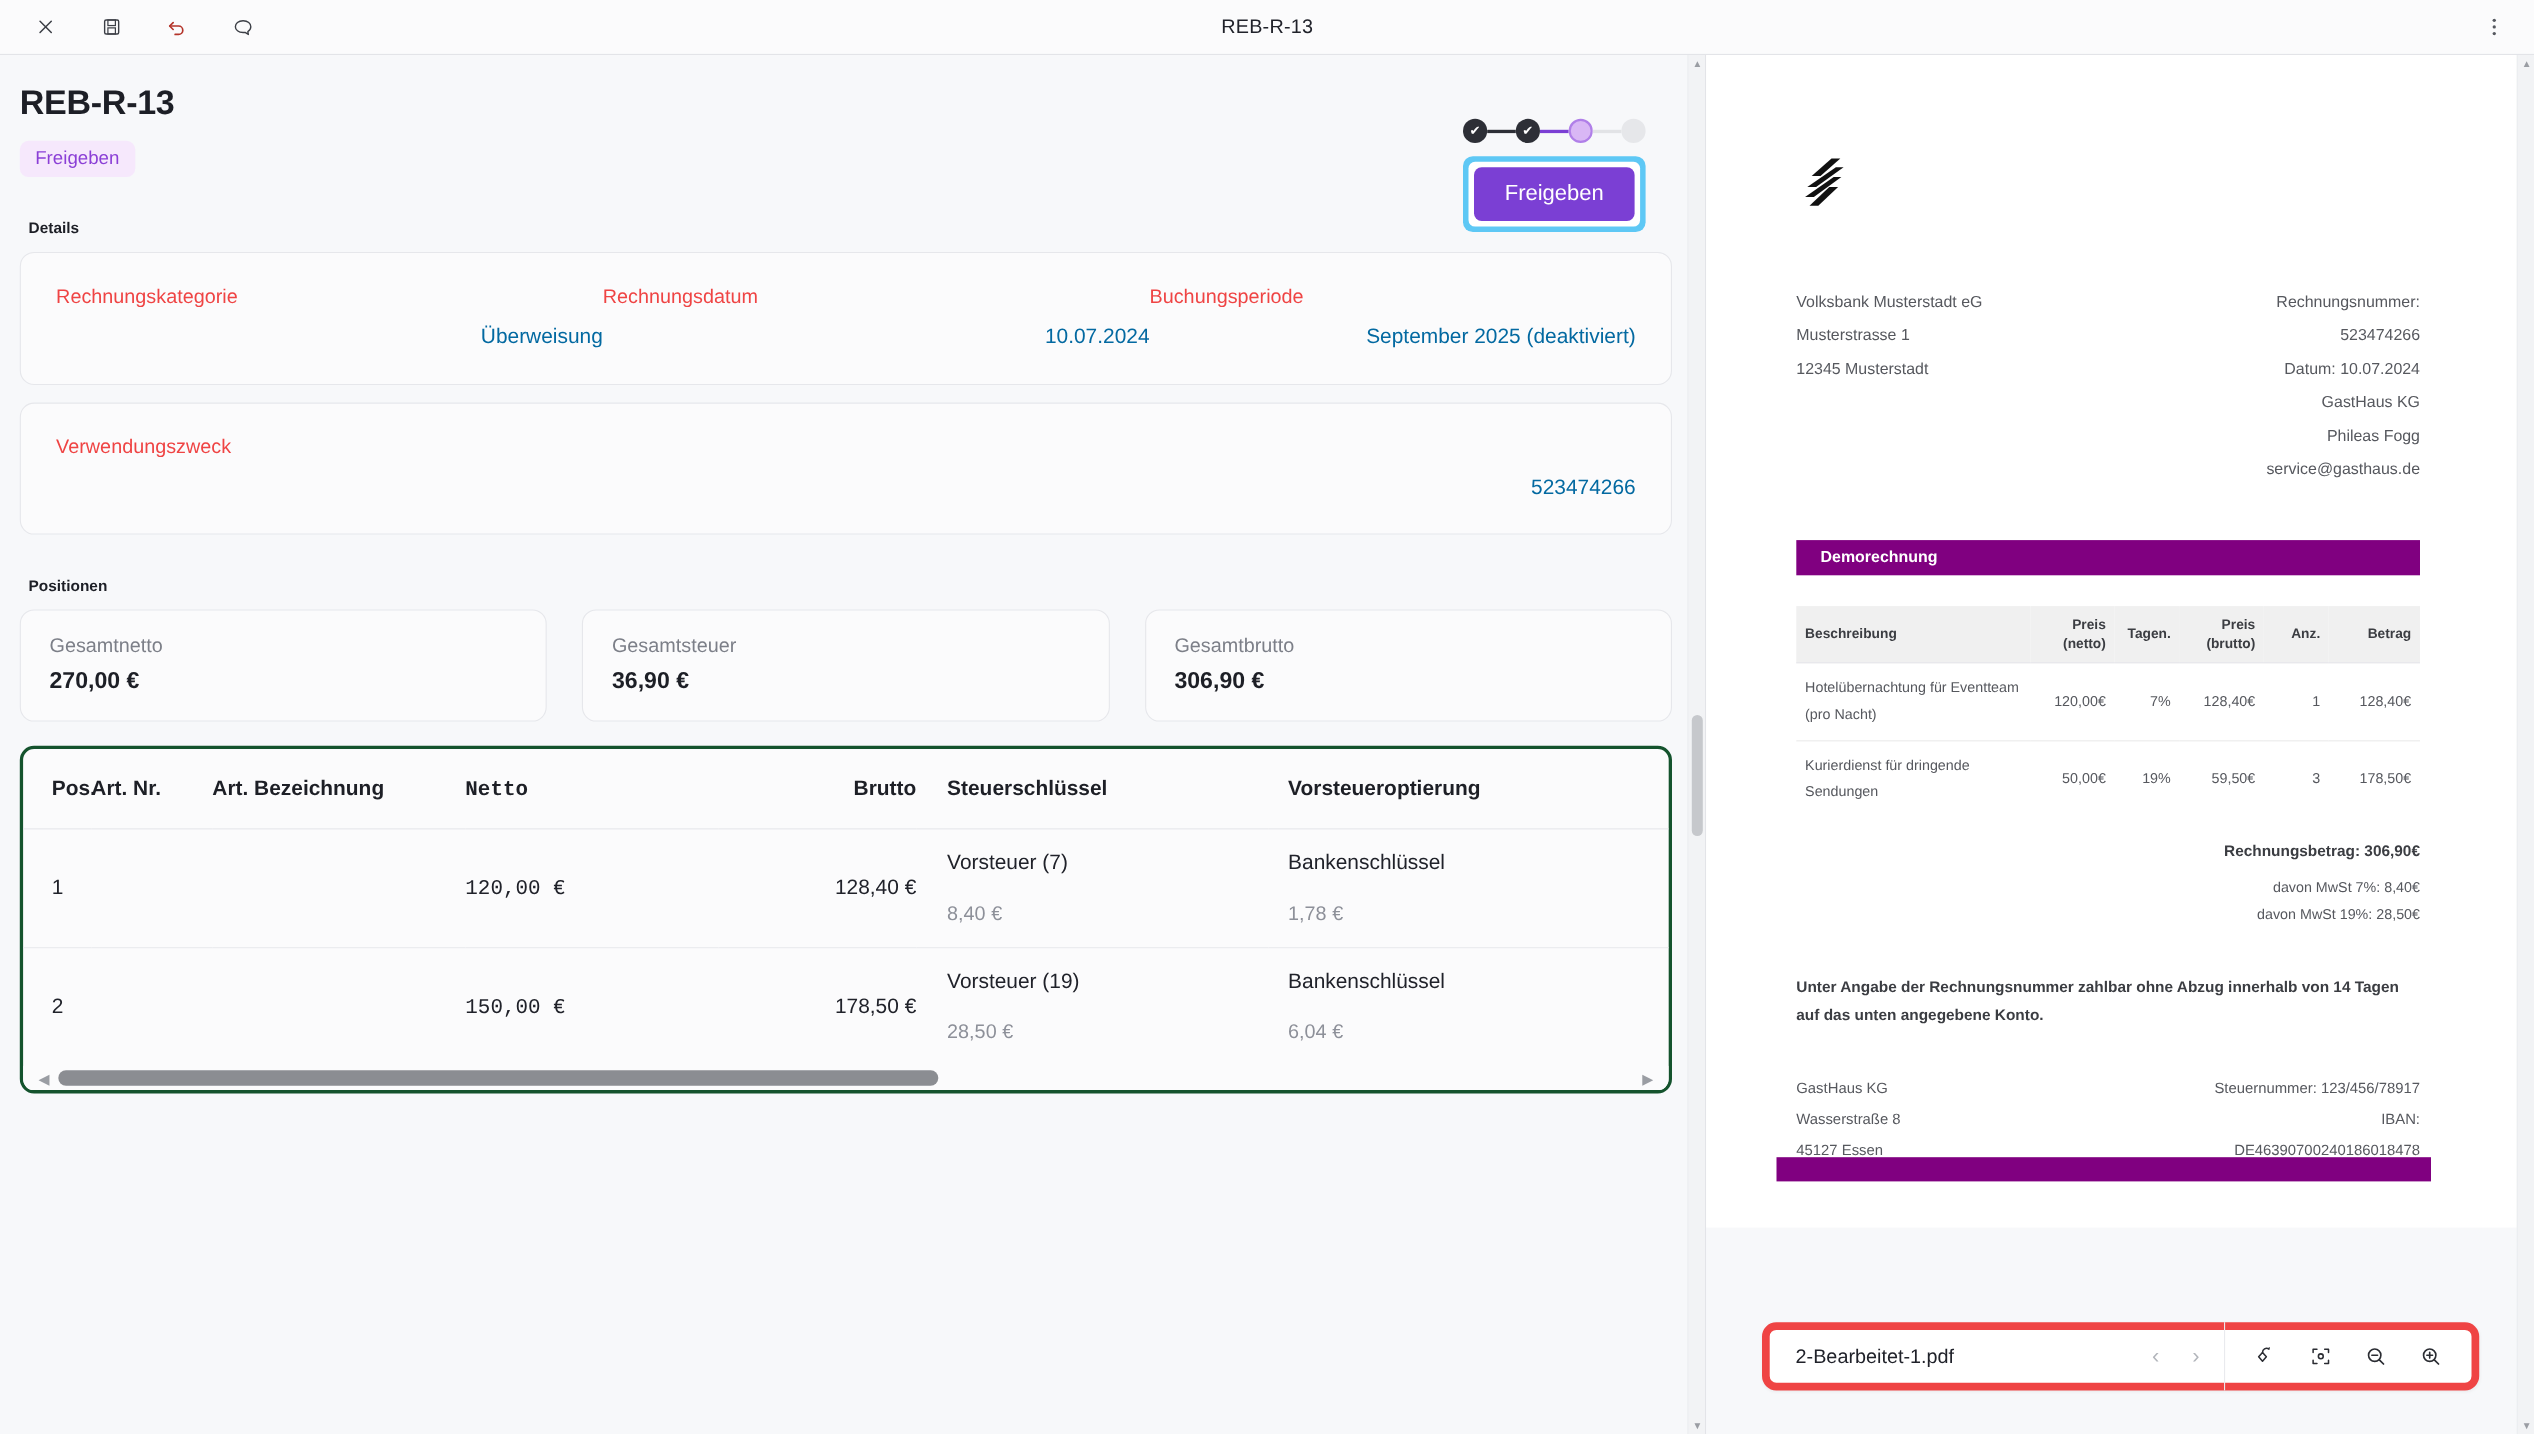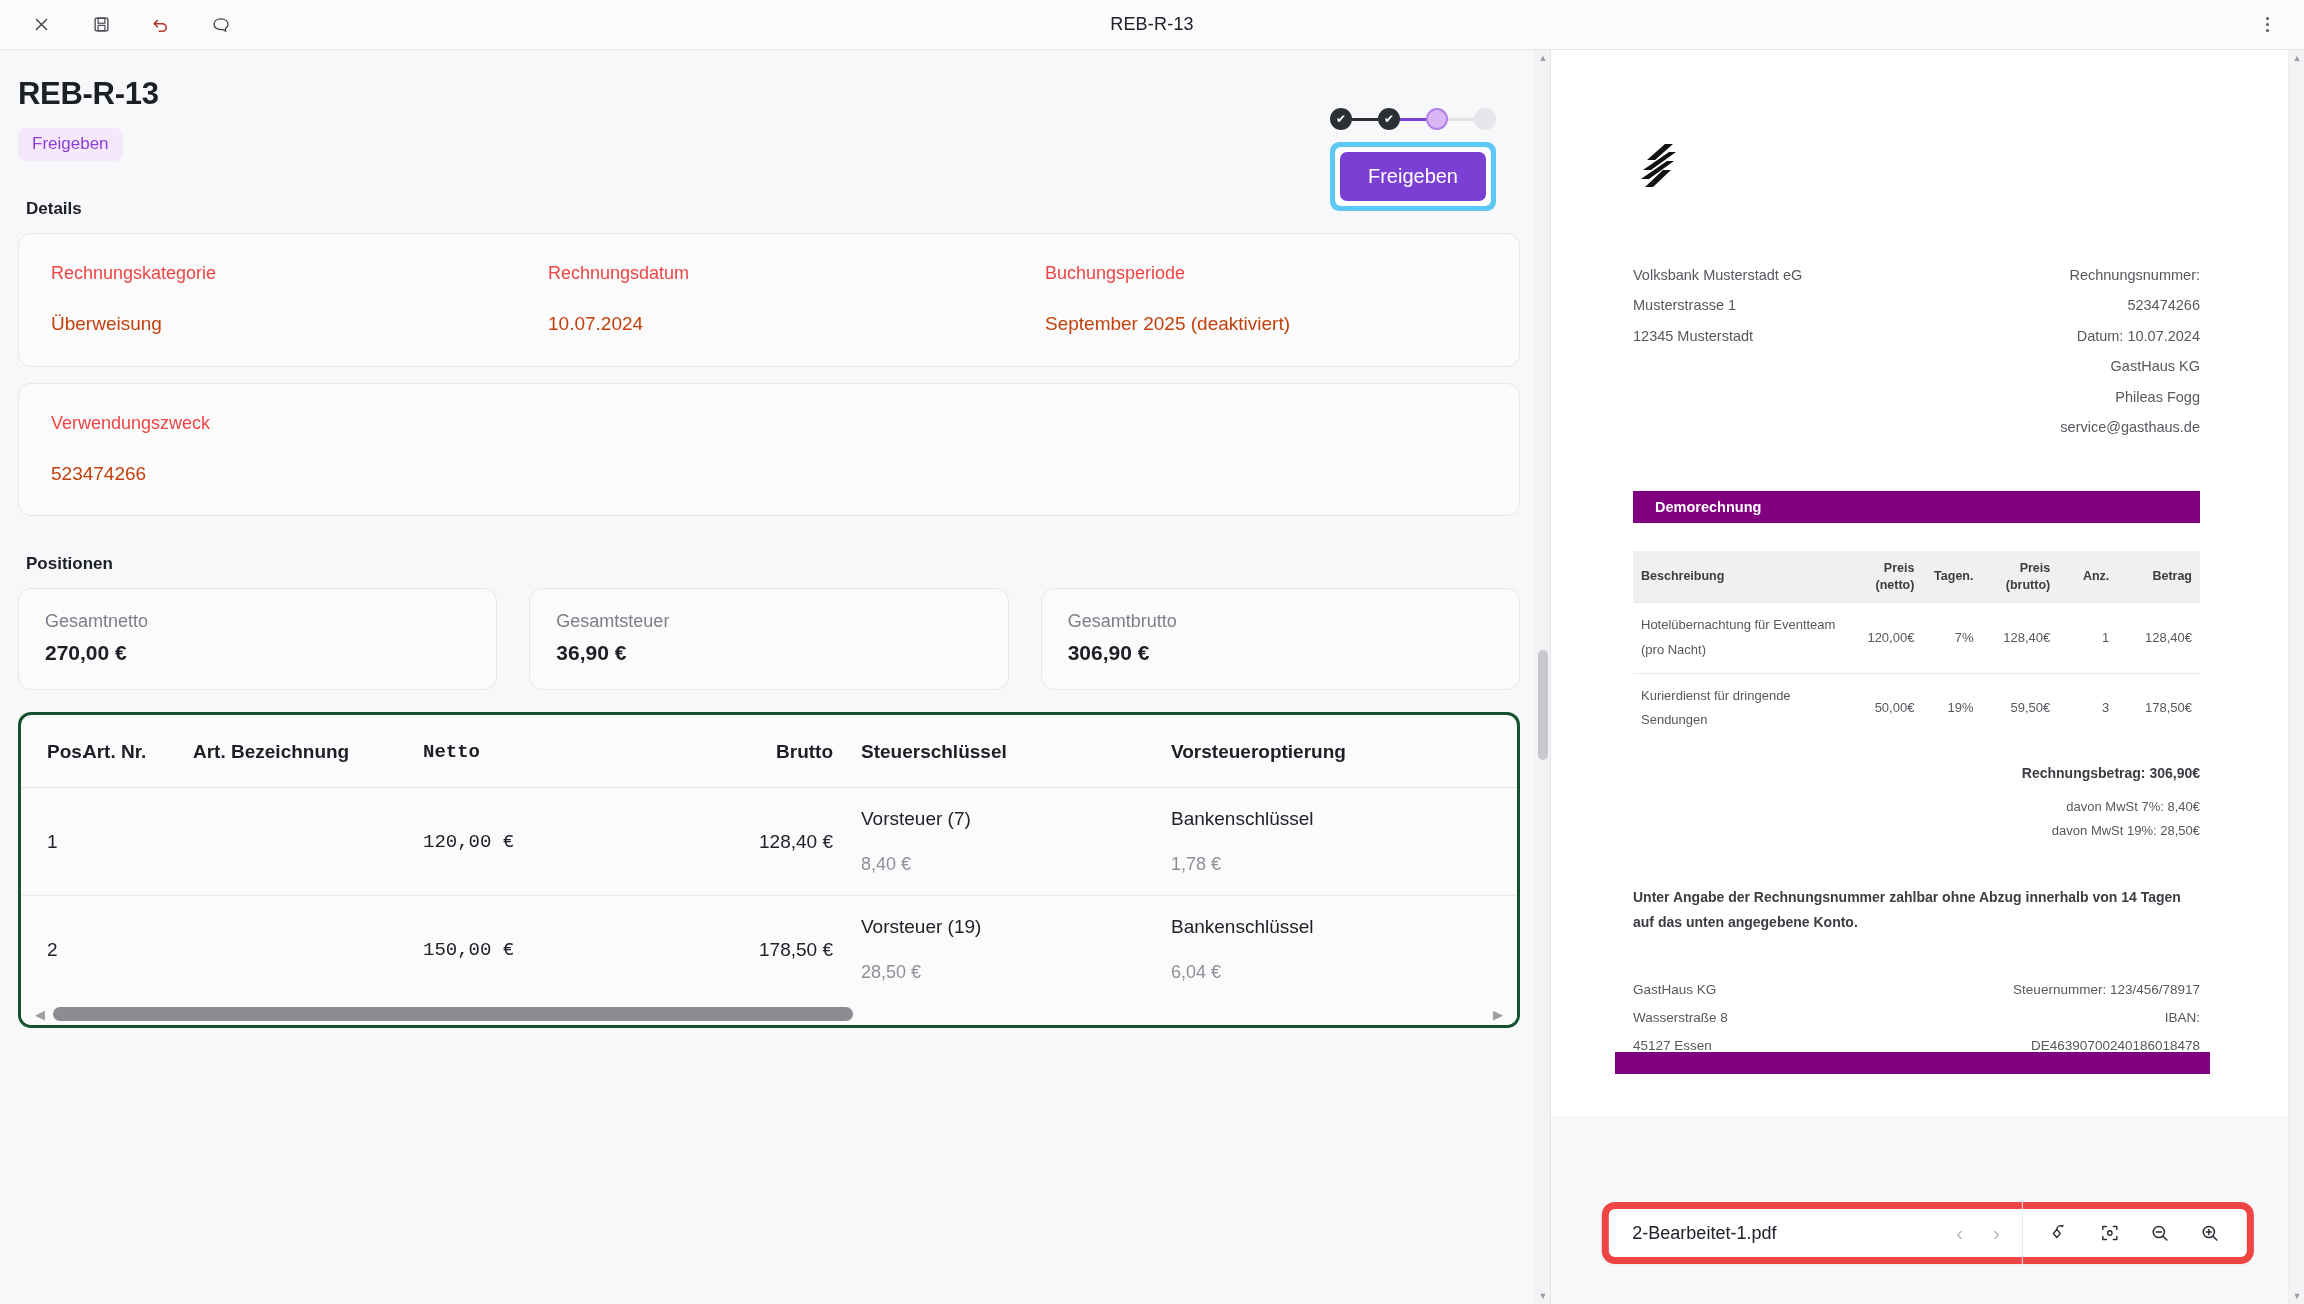--- a/index.html
+++ b/index.html
@@ -47,31 +47,31 @@
   }
   .left-inner { padding: 26px 30px 0 18px; }
 
   .page-title { font-size: 31px; font-weight: bold; color: #1d1f26; letter-spacing: -.3px; }
   .badge-row { margin-top: 16px; }
   .badge {
     display: inline-block; background: #f6e8fc; color: #8b3fd6;
     font-size: 17px; padding: 6px 14px 7px; border-radius: 8px;
   }
 
-  .section-title { font-size: 17px; font-weight: bold; color: #1d1f26; margin: 38px 0 14px 8px; }
+  .section-title { font-size: 14px; font-weight: bold; color: #1d1f26; margin: 38px 0 14px 8px; }
 
   .card {
     background: #fbfbfc; border: 1px solid #e6e7eb; border-radius: 13px;
     padding: 26px 32px 28px;
   }
   .card + .card { margin-top: 16px; }
   .fields { display: flex; }
   .field { min-width: 0; }
   .f-label { font-size: 18px; color: #ef4444; line-height: 1.5; }
-  .f-value { font-size: 19px; color: #c2410c; margin-top: 24px; line-height: 1.4; }
+  .f-value { font-size: 19px; color: #0369a1; margin-top: 11px; line-height: 1.4; text-align: right; }
 
   .col-a { width: 497px; }
   .col-b { width: 497px; }
   .col-c { flex: 1; }
 
   
   .summary { display: flex; gap: 32px; }
   .sum-card {
     flex: 1; background: #fbfbfc; border: 1px solid #e6e7eb; border-radius: 13px;
     padding: 22px 26px 24px;

